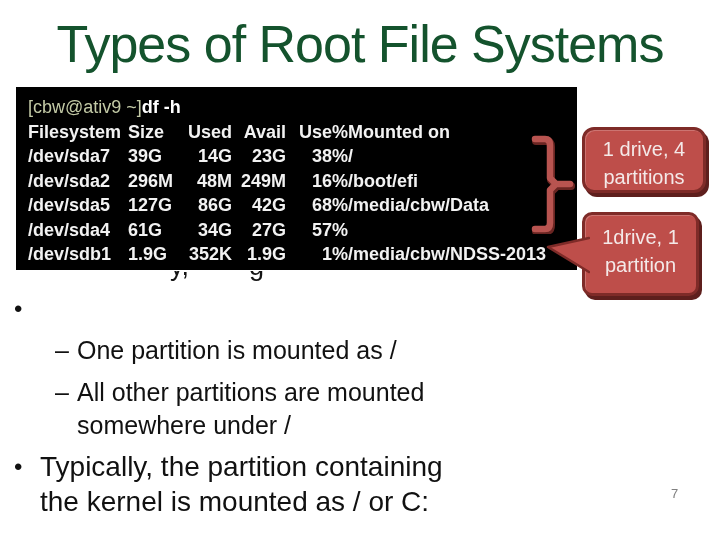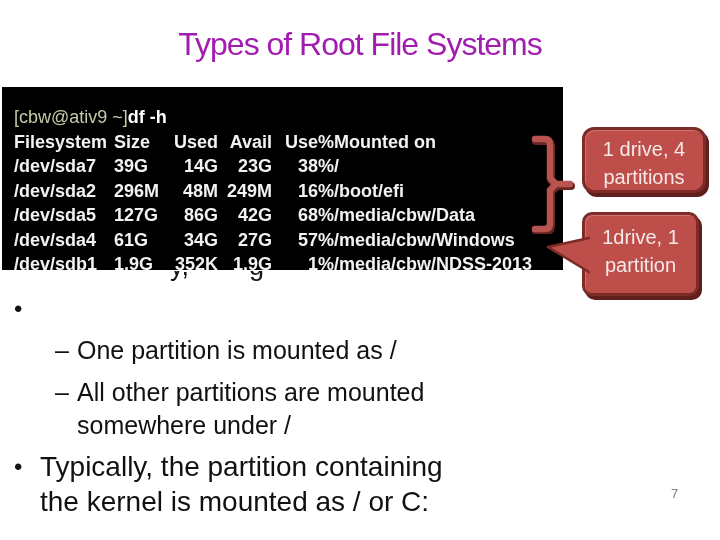--- a/index.html
+++ b/index.html
@@ -3,27 +3,27 @@
 <meta charset="utf-8">
 <style>
   html,body{margin:0;padding:0;background:#fff;}
   #slide{
     position:relative;width:720px;height:540px;background:#ffffff;overflow:hidden;
     font-family:"Liberation Sans",sans-serif;color:#1a1a1a;
   }
   
   .title{
     position:absolute;top:20px;left:0;width:100%;text-align:center;
-    font-size:32px;line-height:48px;color:#a21caf;letter-spacing:-1px;
+    font-size:52px;line-height:48px;color:#14532d;letter-spacing:-1px;
   }
   
   .terminal{
-    position:absolute;left:2px;top:87px;width:561px;height:183px;
+    position:absolute;left:16px;top:87px;width:561px;height:183px;
     background:#000;color:#f2f2f2;font-weight:700;font-size:18px;line-height:24.5px;
-    padding:18px 0 0 12px;box-sizing:border-box;
+    padding:8px 0 0 12px;box-sizing:border-box;
   }
   .prompt{color:#c3caa6;font-weight:400;}
   .cmd{color:#ffffff;font-weight:700;}
   .trow{display:flex;}
   .c-fs{width:100px;text-align:left;}
   .c-size{width:52px;}
   .c-used{width:52px;text-align:right;}
   .c-avail{width:54px;text-align:right;}
   .c-use{width:62px;text-align:right;}
   .c-mount{text-align:left;white-space:nowrap;}
@@ -98,21 +98,20 @@
       <span class="c-avail">42G</span>
       <span class="c-use">68%</span>
       <span class="c-mount">/media/cbw/Data</span>
     </div>
     <div class="trow">
       <span class="c-fs">/dev/sda4</span>
       <span class="c-size">61G</span>
       <span class="c-used">34G</span>
       <span class="c-avail">27G</span>
       <span class="c-use">57%</span>
-      <span class="c-mount">/media/cbw/Windows</span>
     </div>
     <div class="trow">
       <span class="c-fs">/dev/sdb1</span>
       <span class="c-size">1.9G</span>
       <span class="c-used">352K</span>
       <span class="c-avail">1.9G</span>
       <span class="c-use">1%</span>
       <span class="c-mount">/media/cbw/NDSS-2013</span>
     </div>
   </div>

